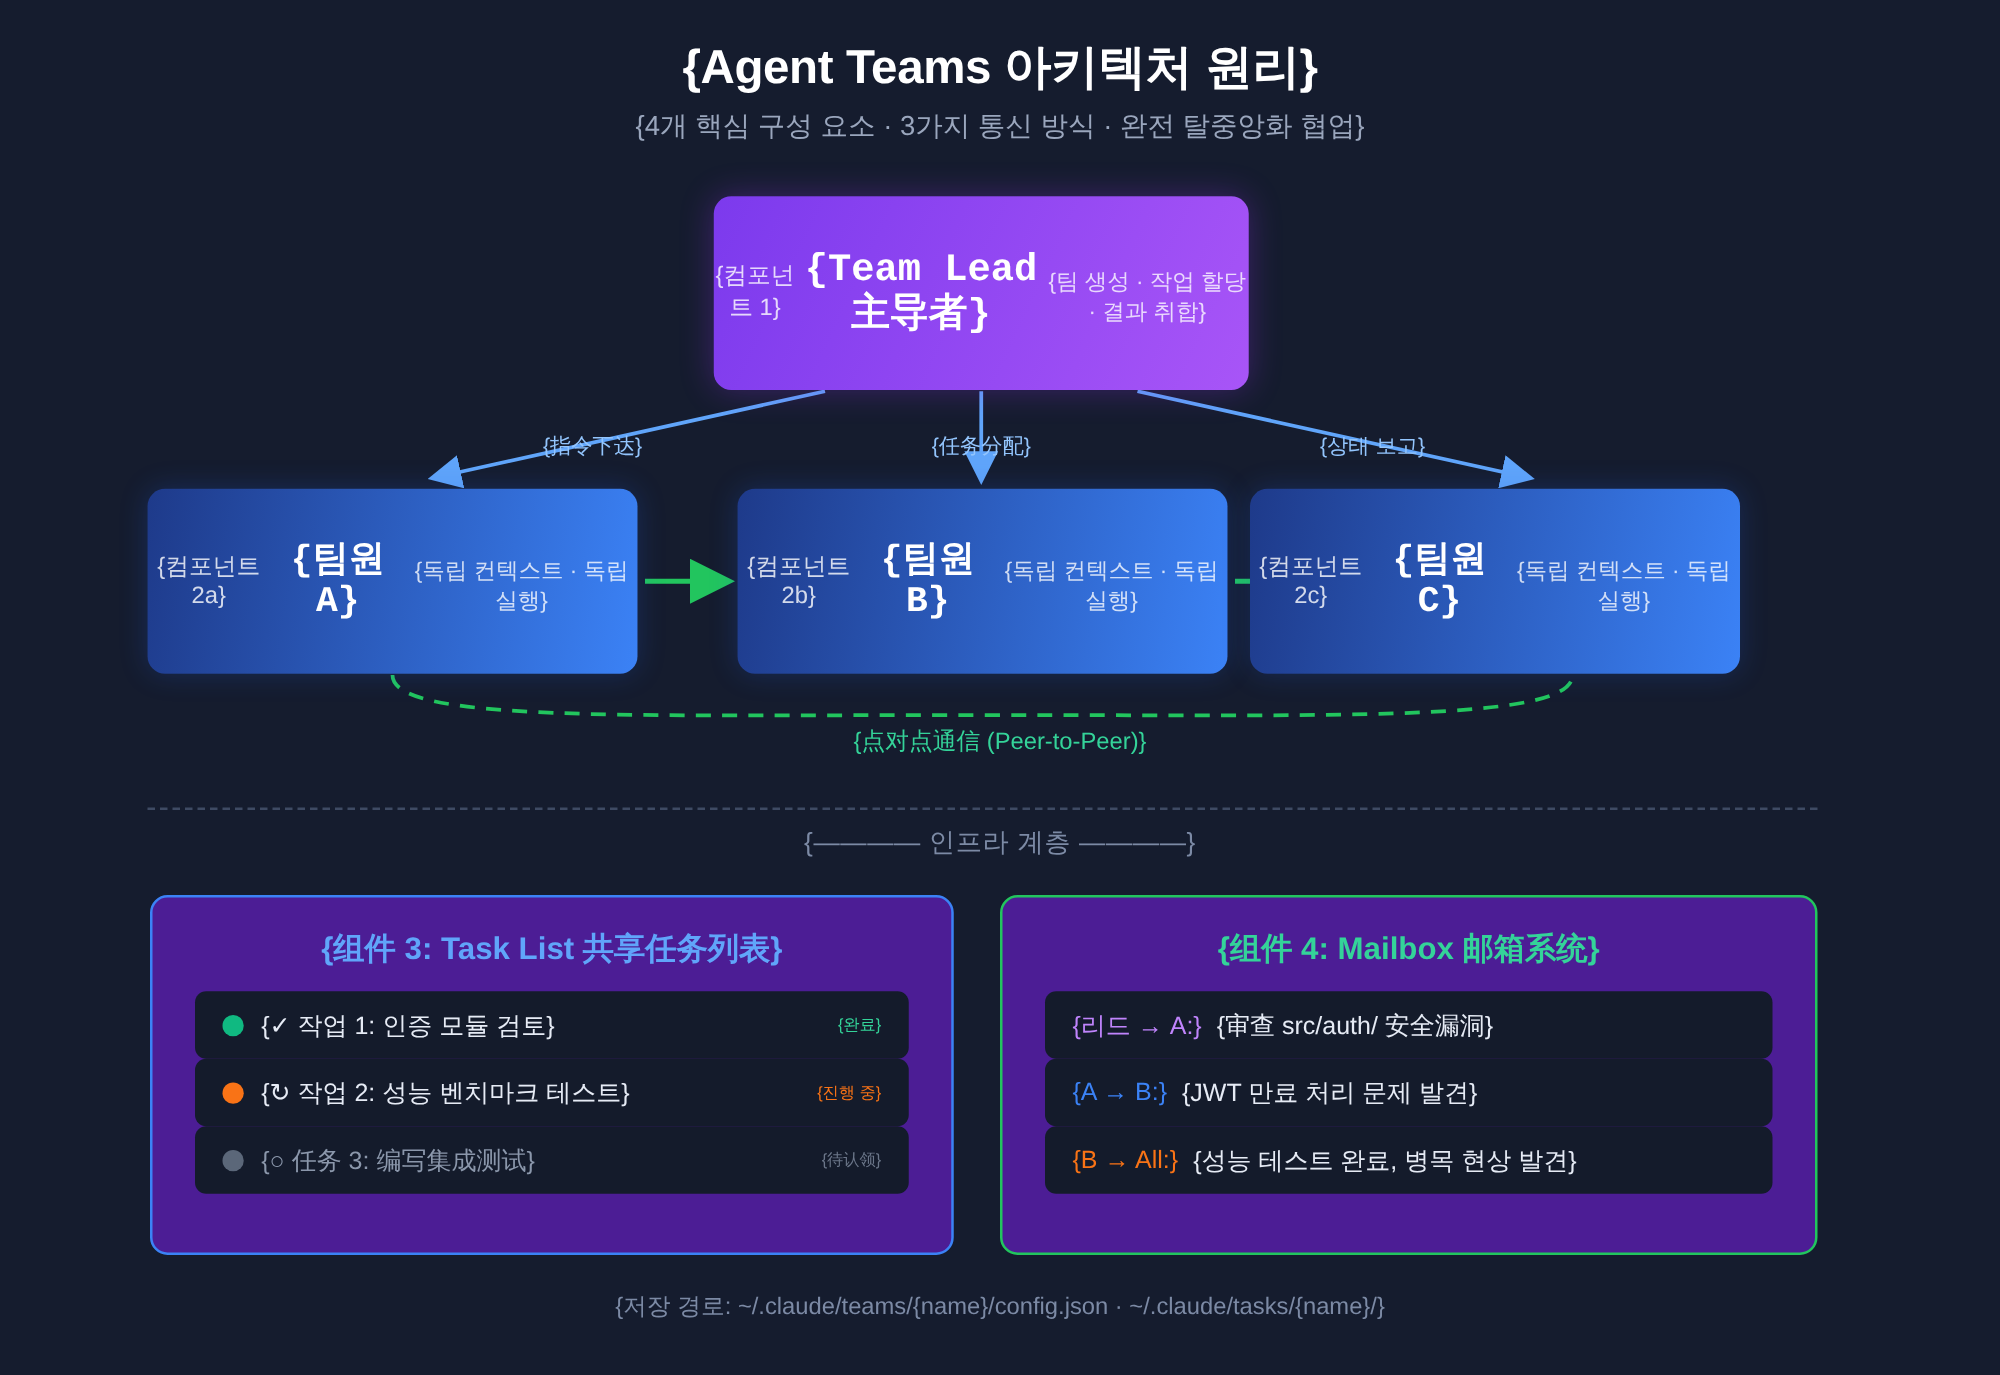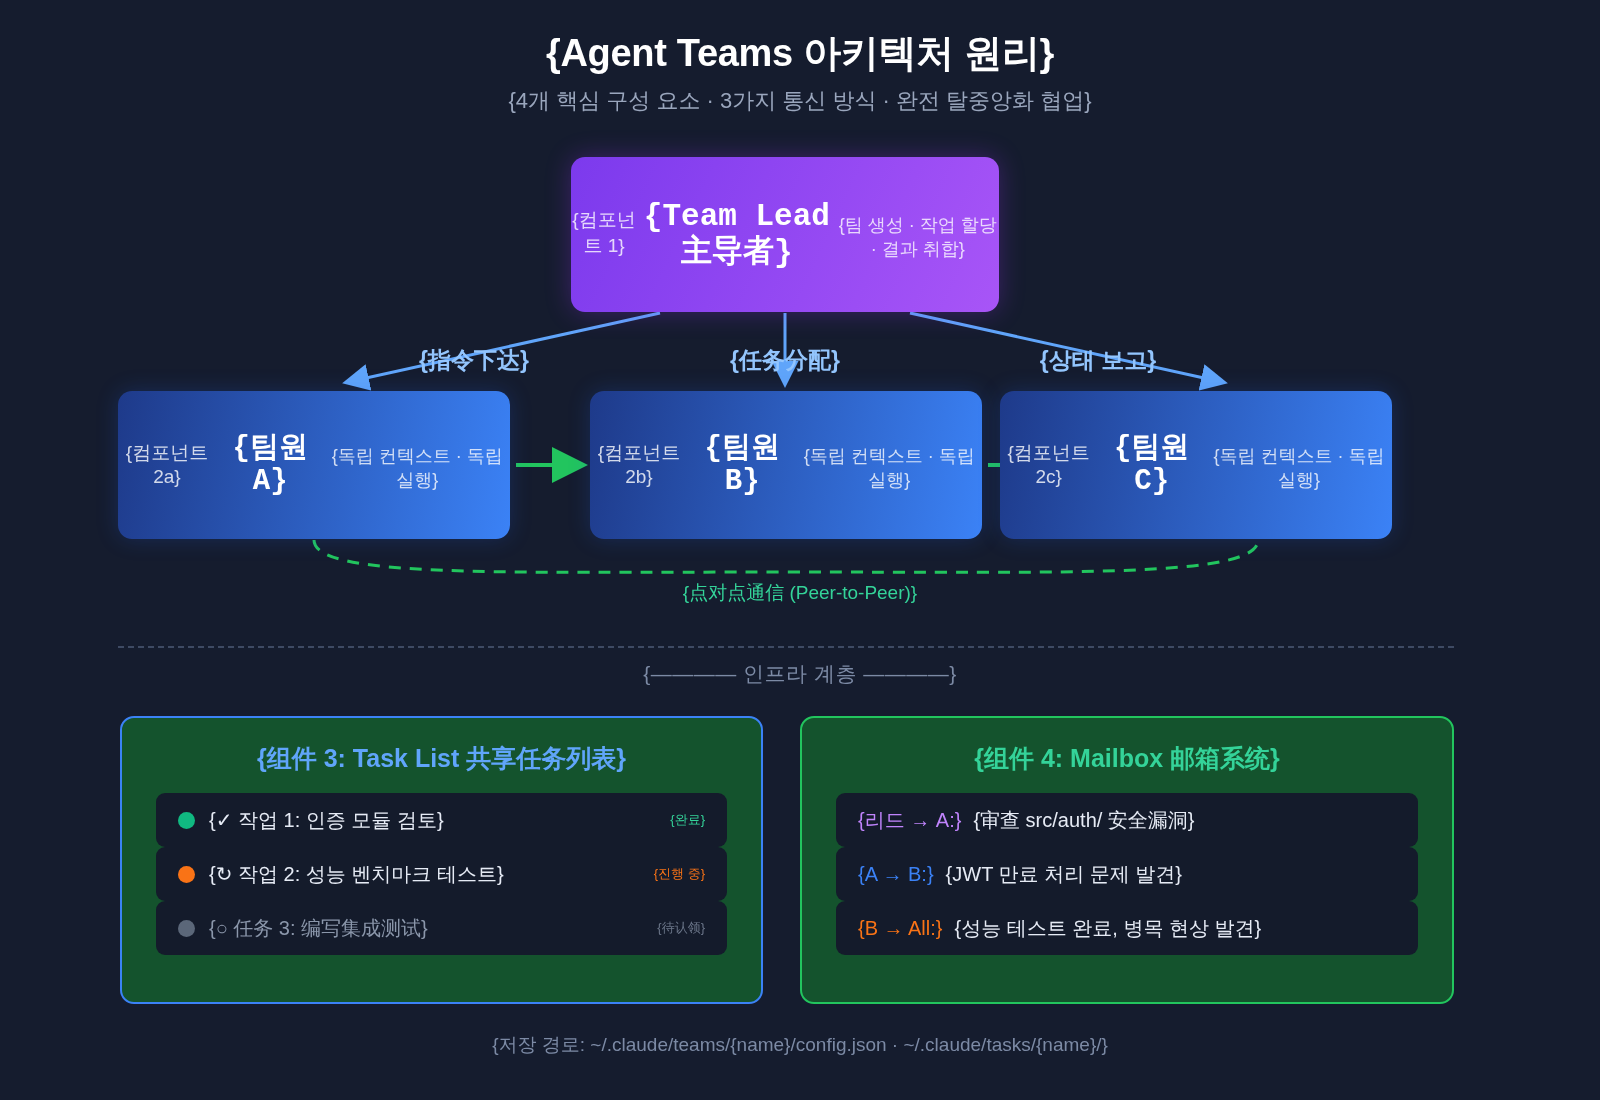--- a/index.html
+++ b/index.html
@@ -48,42 +48,42 @@
     box-shadow: 0 0 22px rgba(37,99,235,.22);
   }
   .m-a { left: 118px; }
   .m-b { left: 590px; }
   .m-c { left: 1000px; }
 
   
   #wires { position: absolute; inset: 0; width: 1600px; height: 1100px; pointer-events: none; }
 
   .edge-label {
-    position: absolute; font-size: 23px; color: #93c5fd;
-    white-space: nowrap; transform: translateX(-50%); font-weight: bold;
+    position: absolute; font-size: 17px; color: #93c5fd;
+    white-space: nowrap; transform: translateX(-50%);
   }
   .p2p-label {
     position: absolute; top: 580px; left: 0; width: 1600px;
     text-align: center; font-size: 19px; color: #34d399;
   }
 
   
   .divider {
     position: absolute; left: 118px; top: 646px; width: 1336px;
     border-top: 2px dashed #3e4a63;
   }
   .infra-label {
     position: absolute; top: 660px; left: 0; width: 1600px;
     text-align: center; font-size: 21px; color: #7c8aa5; letter-spacing: .5px;
   }
 
   
   .panel {
     position: absolute; top: 716px; height: 288px;
-    background: #14532d; border-radius: 14px;
+    background: #4c1d95; border-radius: 14px;
   }
   .panel-tasks   { left: 120px;  width: 643px; border: 2px solid #3b82f6; }
   .panel-mailbox { left: 800px;  width: 654px; border: 2px solid #22c55e; }
 
   .panel-title {
     text-align: center; font-size: 25px; font-weight: bold;
     margin-top: 24px; margin-bottom: 18px;
   }
   .panel-tasks   .panel-title { color: #60a5fa; }
   .panel-mailbox .panel-title { color: #34d399; }

